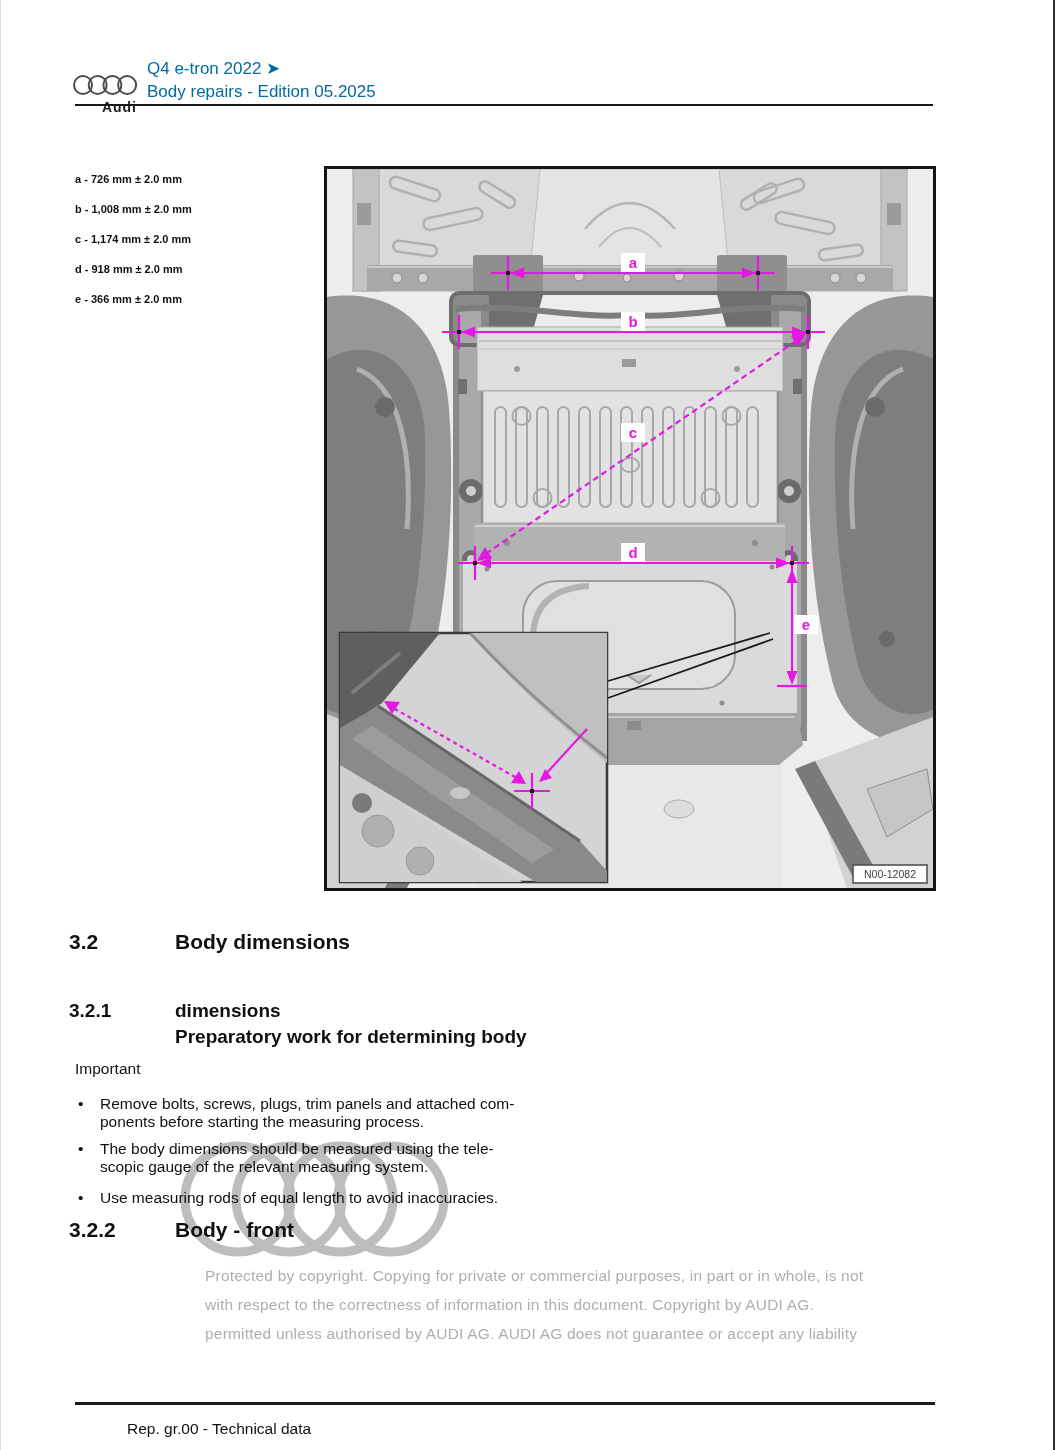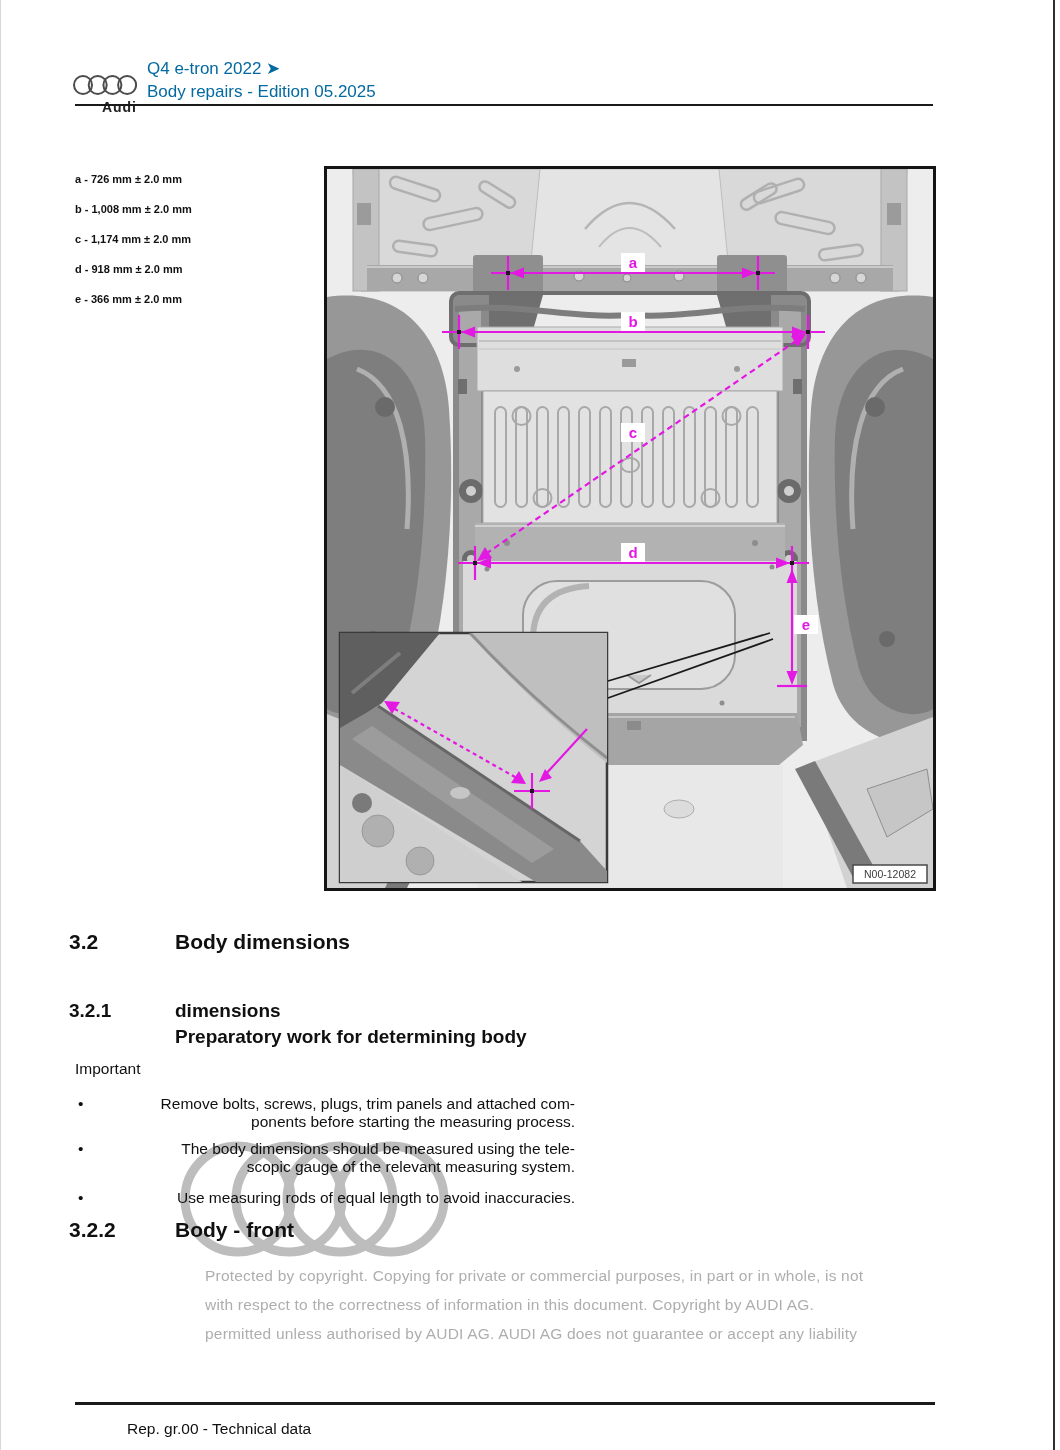--- a/index.html
+++ b/index.html
@@ -22,21 +22,21 @@
 
   
   .sec-num{position:absolute;left:69px;font-weight:bold;color:#101010;}
   .sec-title{position:absolute;left:175px;font-weight:bold;color:#101010;}
   .s32{top:930px;font-size:21px;}
   .s321{top:998px;font-size:19px;line-height:26px;}
   .s322{top:1218px;font-size:21px;text-align:right;}
   .important{position:absolute;left:75px;top:1060px;font-size:15.5px;color:#101010;}
   .bullet{position:absolute;left:75px;width:500px;font-size:15.5px;color:#101010;line-height:17.5px;}
   .bullet .dot{position:absolute;left:3px;top:0;}
-  .bullet .btxt{display:block;margin-left:25px;text-align:right;}
+  .bullet .btxt{display:block;margin-left:25px;}
   .b1{top:1095px;} .b2{top:1140px;} .b3{top:1189px;}
 
   
   .rings-wm{position:absolute;left:180px;top:1138px;z-index:0;}
   .copy-wm{position:absolute;left:205px;top:1261px;font-size:15.5px;color:#aeaeae;line-height:29px;letter-spacing:0.2px;z-index:0;}
   .ztext{z-index:1;}
 
   
   .foot-rule{position:absolute;left:75px;top:1402px;width:860px;height:2.5px;background:#1a1a1a;}
   .page-num{position:absolute;left:75px;top:1456px;font-size:29px;color:#c2410c;}

